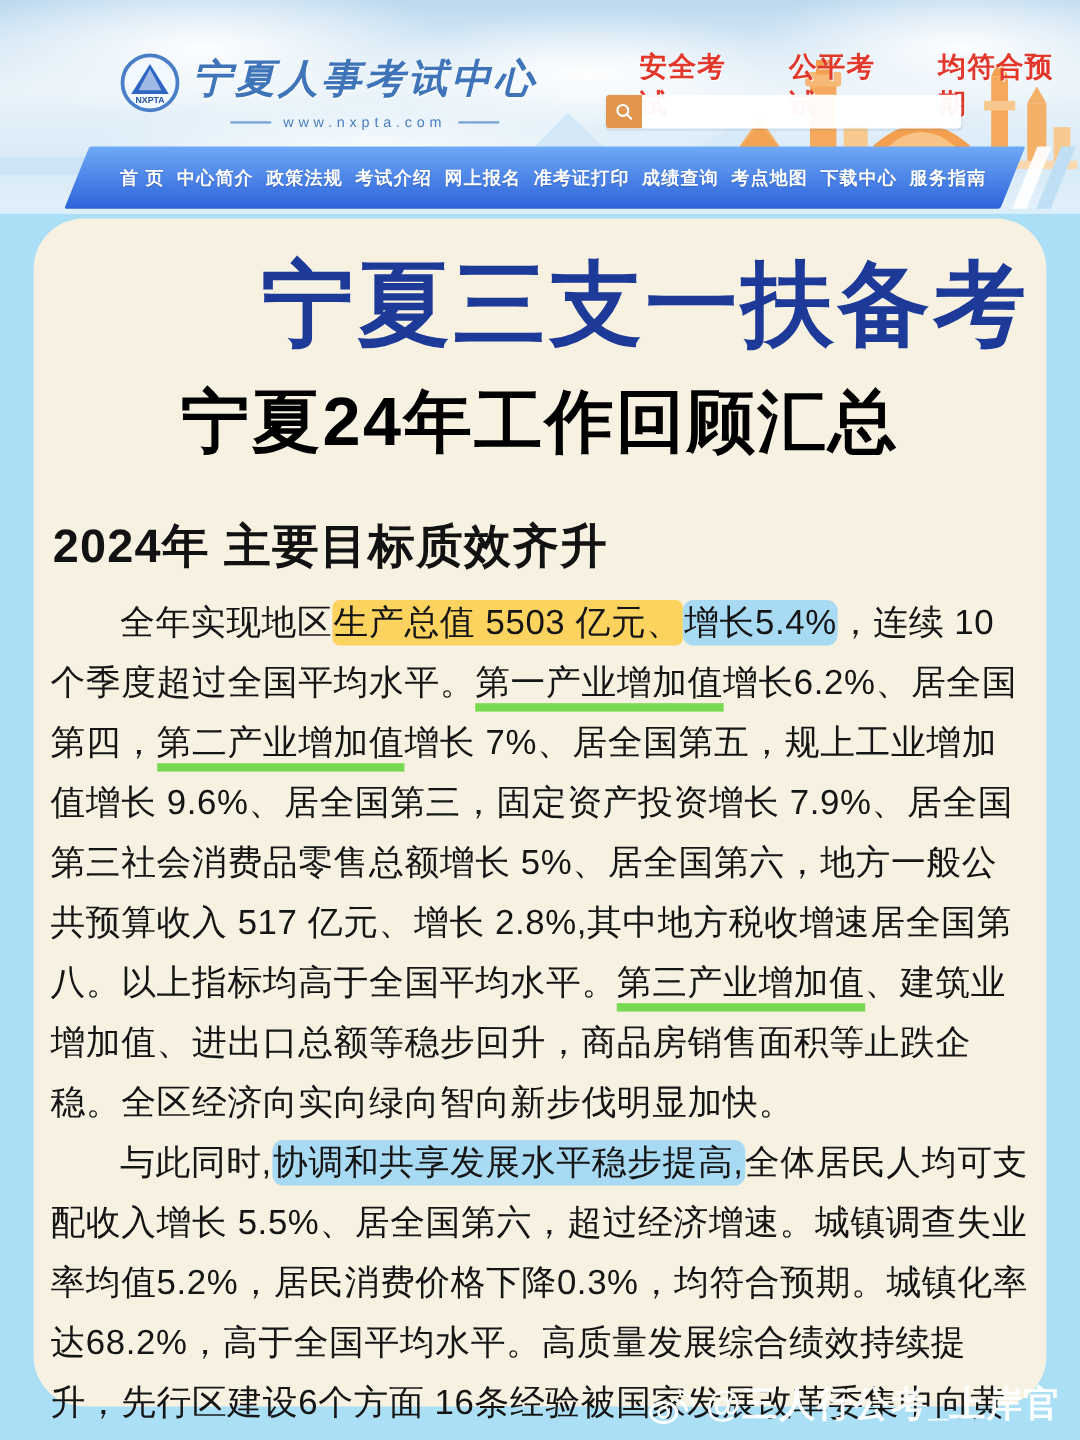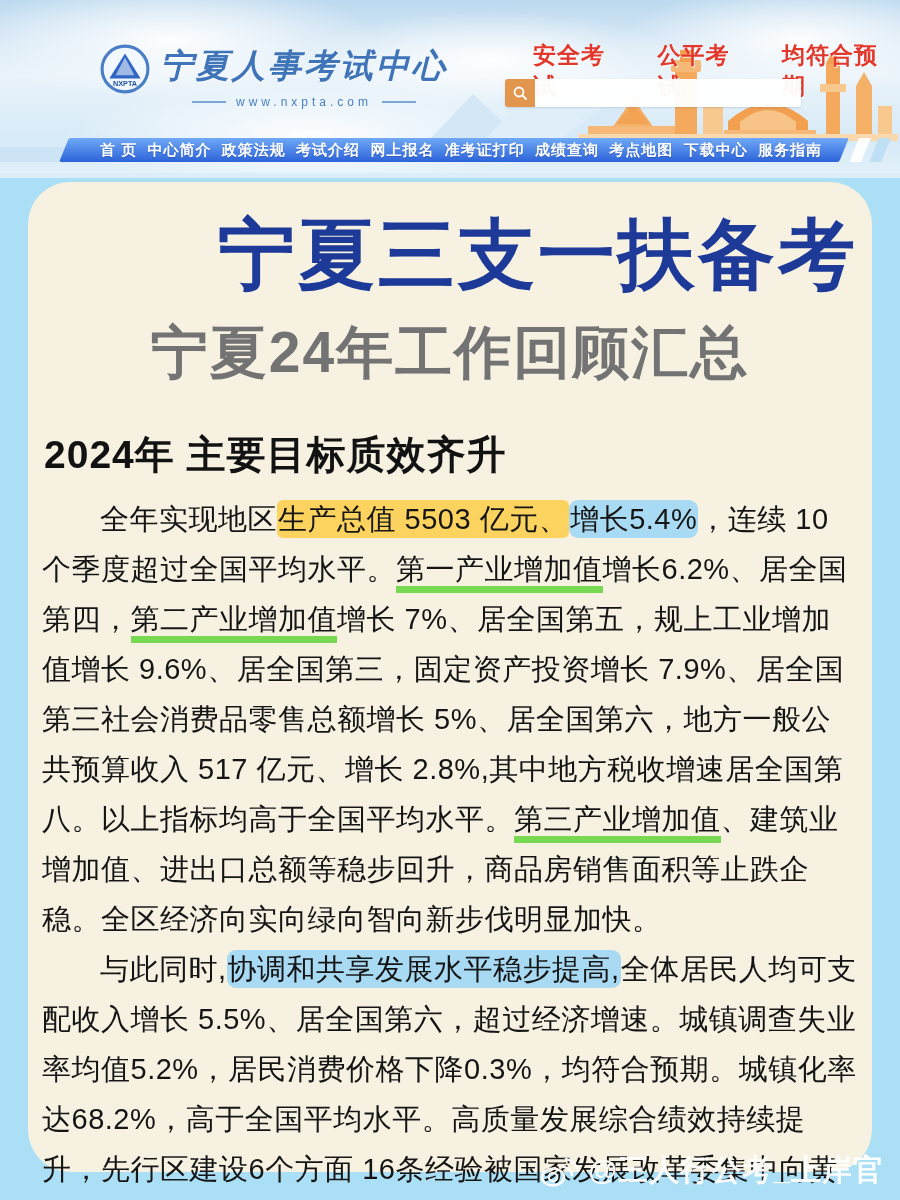--- a/index.html
+++ b/index.html
@@ -42,21 +42,21 @@
 
   .searchbar { position:absolute; left:505px; top:79px; z-index:2; width:296px; height:28px;
     display:flex; background:rgba(255,255,255,.96); border-radius:3px; overflow:hidden;
     box-shadow:0 1px 2px rgba(60,90,130,.18);flex-direction:column; }
   .search-btn { width:30px; height:28px; background:#e2954c; border:none; cursor:pointer;
     display:flex; align-items:center; justify-content:center; flex:0 0 auto; }
   .searchbar input { flex:1; border:none; outline:none; background:transparent;
     font-size:12px; padding:0 10px; color:#555; }
   .searchbar input::placeholder { color:#9fa8b3; }
 
-  .mainnav { position:absolute; left:0; right:0; top:138px; height:24px; z-index:3; }
+  .mainnav { position:absolute; left:0; right:0; top:122px; height:52px; z-index:3; }
   .nav-strip-left { position:absolute; left:0; top:9px; width:80px; height:15px; background:#cde4f7; }
   .nav-bg { position:absolute; left:64px; right:56px; top:0; bottom:0;
     background:linear-gradient(180deg,var(--nav-blue-top,#6fa9f6),var(--nav-blue-bottom,#2c63da));
     transform:skewX(-22deg); border-radius:2px; }
   .nav-stripe-white { position:absolute; right:34px; top:0; bottom:0; width:12px;
     background:rgba(255,255,255,.92); transform:skewX(-22deg); }
   .nav-stripe-blue { position:absolute; right:14px; top:0; bottom:0; width:12px;
     background:#bfdff5; transform:skewX(-22deg); }
   .nav-items { position:absolute; left:100px; right:78px; top:0; bottom:0;
     display:flex; align-items:center; justify-content:space-between; }
@@ -71,21 +71,21 @@
     position:absolute; left:28px; right:28px; top:182px; bottom:28px;
     background:var(--card-cream,#f6f1e1); border-radius:42px;
     padding:26px 14px 0 14px;
   }
   .poster-title {
     text-align:right; font-size:77px; line-height:1.22; font-weight:900;
     color:var(--title-navy,#1d3a98); letter-spacing:3px;
   }
   .poster-subtitle {
     text-align:center; font-size:57px; line-height:1.2; font-weight:900;
-    color:#737373; margin-top:16px; letter-spacing:2px;
+    color:#000000; margin-top:16px; letter-spacing:2px;
   }
   .section-heading {
     font-size:39px; font-weight:800; color:#121212; margin:42px 0 6px 2px; letter-spacing:1px;
   }
   .body-paragraphs { margin-top:12px; }
   .body-para {
     font-size:29px; line-height:50px; color:#151515; text-indent:2em; letter-spacing:.5px;
   }
   .seg { box-decoration-break:slice; }
   .hl-yellow { background:var(--highlight-yellow,#fbd35e); border-radius:6px; padding:3px 1px; }

